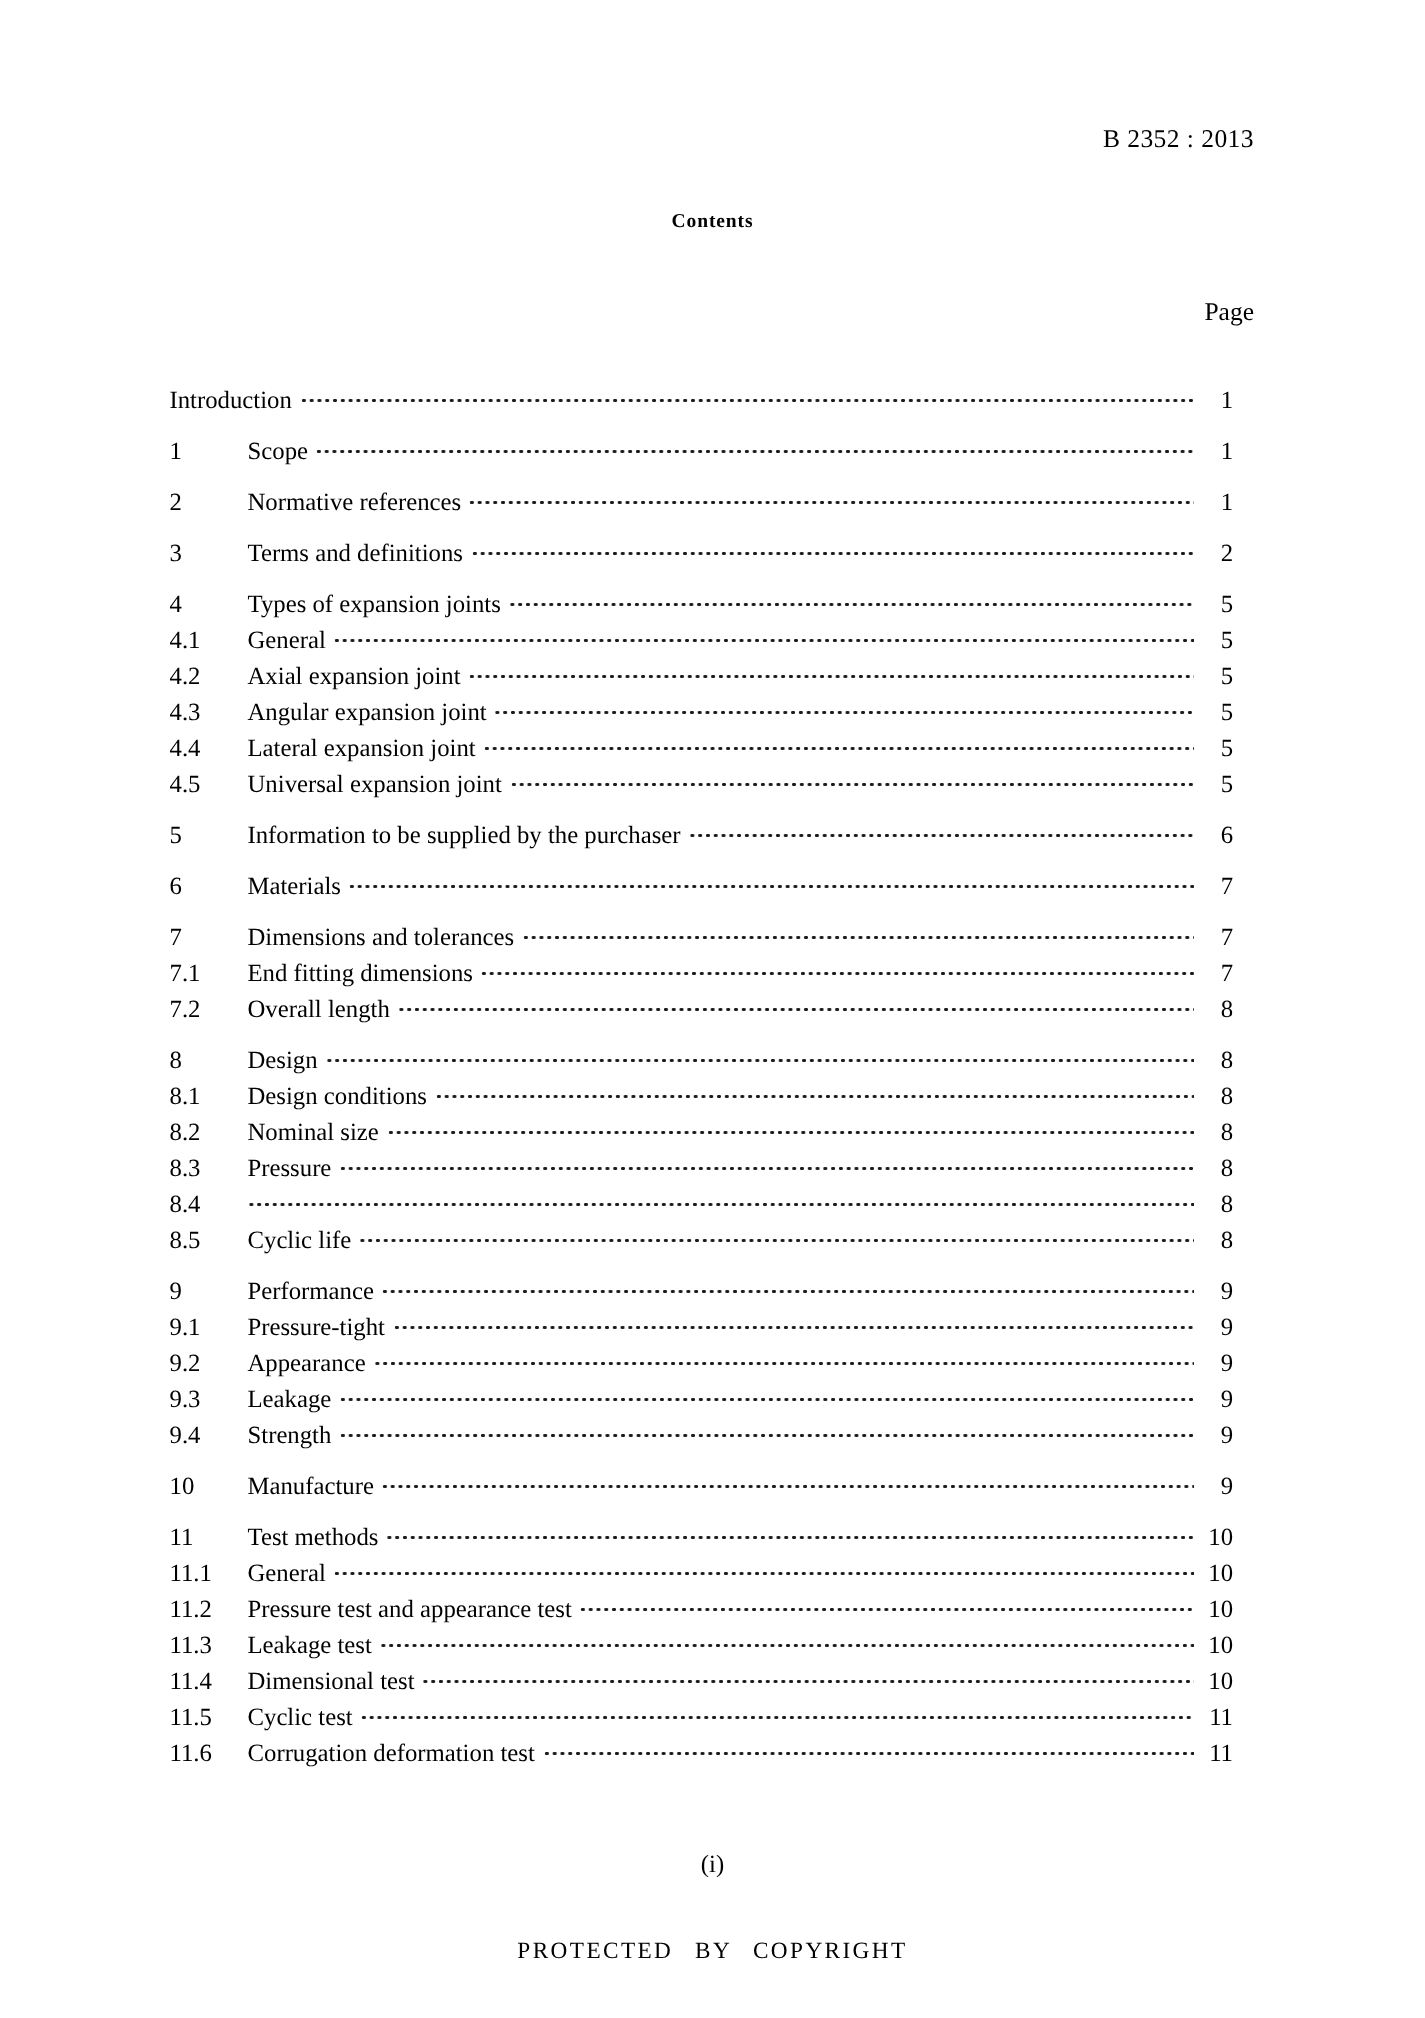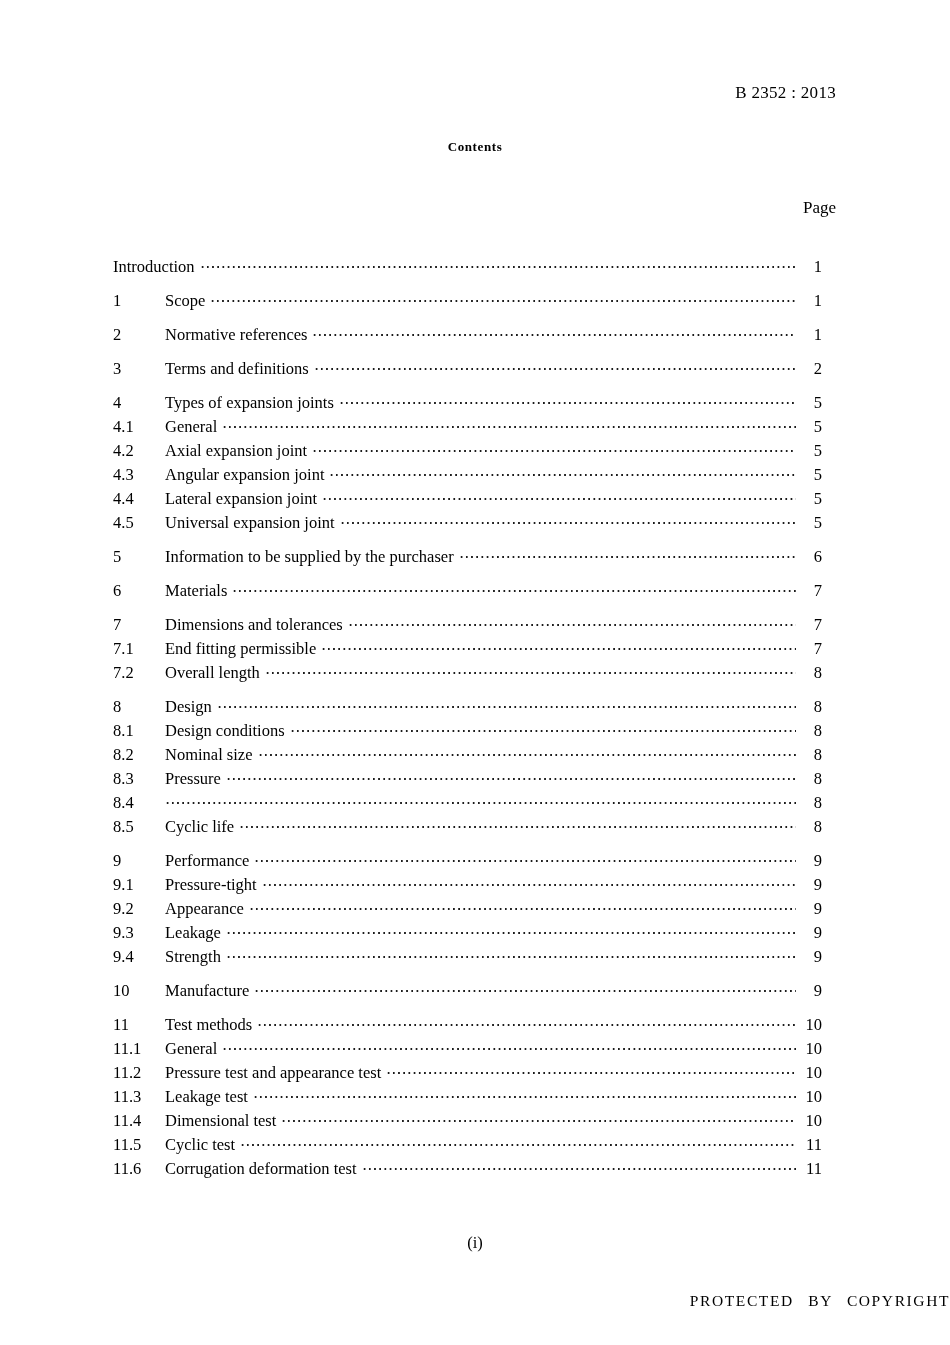--- a/index.html
+++ b/index.html
@@ -88,21 +88,21 @@
     width: 100%;
     text-align: center;
     font-size: 16.5px;
     line-height: 17px;
   }
   .footer-copyright {
     position: absolute;
     top: 1293px;
     left: 0;
     width: 100%;
-    text-align: right;
+    text-align: center;
     font-size: 15.5px;
     line-height: 16px;
     letter-spacing: 1.6px;
     word-spacing: 9px;
   }
 </style>
 </head>
 <body>
 
 <div class="page">
@@ -201,21 +201,21 @@
       </div>
       <div class="toc-group">
         <div class="toc-row">
           <span class="toc-num">7</span>
           <span class="toc-title">Dimensions and tolerances</span>
           <span class="leader"></span>
           <span class="toc-page">7</span>
         </div>
         <div class="toc-row">
           <span class="toc-num">7.1</span>
-          <span class="toc-title">End fitting permissible</span>
+          <span class="toc-title">End fitting dimensions</span>
           <span class="leader"></span>
           <span class="toc-page">7</span>
         </div>
         <div class="toc-row">
           <span class="toc-num">7.2</span>
           <span class="toc-title">Overall length</span>
           <span class="leader"></span>
           <span class="toc-page">8</span>
         </div>
       </div>

